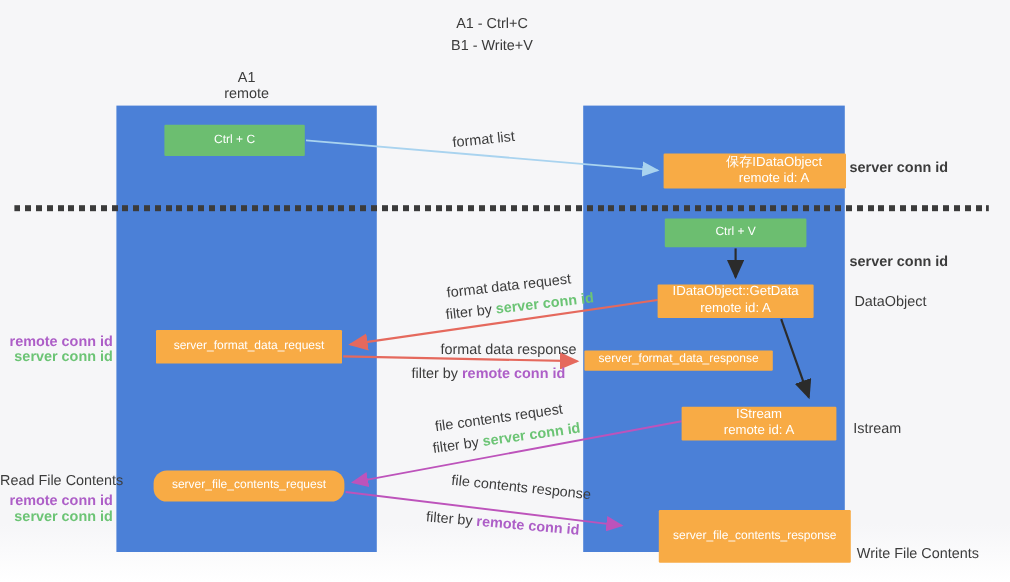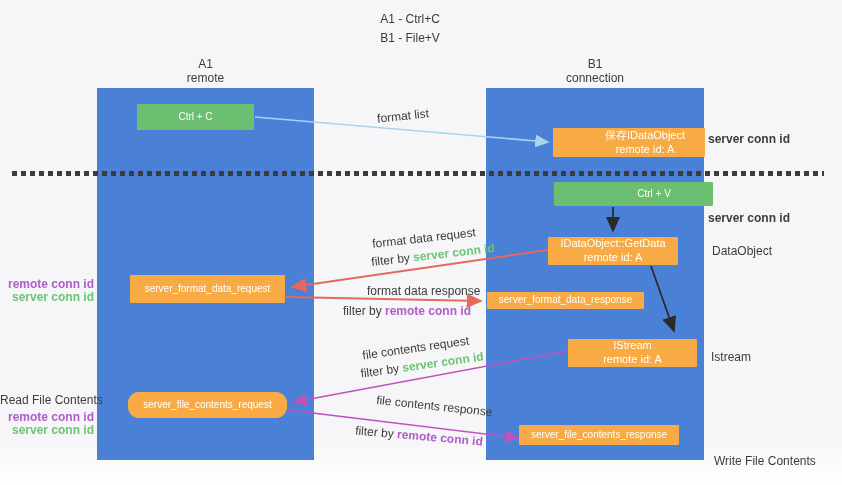--- a/index.html
+++ b/index.html
@@ -39,30 +39,26 @@
   .side-plain{position:absolute;font-size:12px;color:#3c3c3c;white-space:nowrap;}
   svg.overlay{position:absolute;left:0;top:0;pointer-events:none;}
 </style>
 </head>
 <body>
 
 <div class="canvas">
 
   <div class="title">
     <div>A1 - Ctrl+C</div>
-    <div>B1 - File+V</div>
+    <div>B1 - Write+V</div>
   </div>
 
   <div class="col-header" style="left:97px;">
     <div>A1</div>
     <div>remote</div>
-  </div>
-  <div class="col-header" style="left:486px;width:218px;">
-    <div>B1</div>
-    <div>connection</div>
   </div>
 
   <div class="col col-left"></div>
   <div class="col col-right"></div>
 
   <div class="dotted"></div>
 
   <svg class="overlay" width="842" height="485" viewBox="0 0 842 485">
     <defs>
       <marker id="m-blue" markerWidth="10" markerHeight="8" refX="8" refY="4" orient="auto">
@@ -89,21 +85,21 @@
 
   <div class="box green" style="left:137px;top:104px;width:117px;height:26px;">
     <span>Ctrl + C</span>
   </div>
 
   <div class="box orange" style="left:553px;top:128px;width:120px;height:29px;font-size:11px;padding-left:32px;">
     <span>保存IDataObject</span>
     <span>remote id: A</span>
   </div>
 
-  <div class="box green" style="left:554px;top:182px;width:118px;height:24px;padding-left:41px;">
+  <div class="box green" style="left:554px;top:182px;width:118px;height:24px;">
     <span>Ctrl + V</span>
   </div>
 
   <div class="box orange" style="left:548px;top:237px;width:130px;height:28px;font-size:11px;">
     <span>IDataObject::GetData</span>
     <span>remote id: A</span>
   </div>
 
   <div class="box orange" style="left:130px;top:275px;width:155px;height:28px;">
     <span>server_format_data_request</span>
@@ -115,21 +111,21 @@
 
   <div class="box orange" style="left:568px;top:339px;width:129px;height:28px;font-size:11px;">
     <span>IStream</span>
     <span>remote id: A</span>
   </div>
 
   <div class="box orange" style="left:128px;top:392px;width:159px;height:26px;border-radius:11px;">
     <span>server_file_contents_request</span>
   </div>
 
-  <div class="box orange" style="left:519px;top:425px;width:160px;height:20px;">
+  <div class="box orange" style="left:549px;top:425px;width:160px;height:44px;">
     <span>server_file_contents_response</span>
   </div>
 
   <div class="lbl" style="left:377px;top:109px;transform:rotate(-6deg);">format list</div>
 
   <div class="lbl" style="left:372px;top:231px;transform:rotate(-6.5deg);">format data request</div>
   <div class="lbl" style="left:371px;top:248px;transform:rotate(-6.5deg);">
     <span>filter by </span><span class="hl-green">server conn id</span>
   </div>
 

